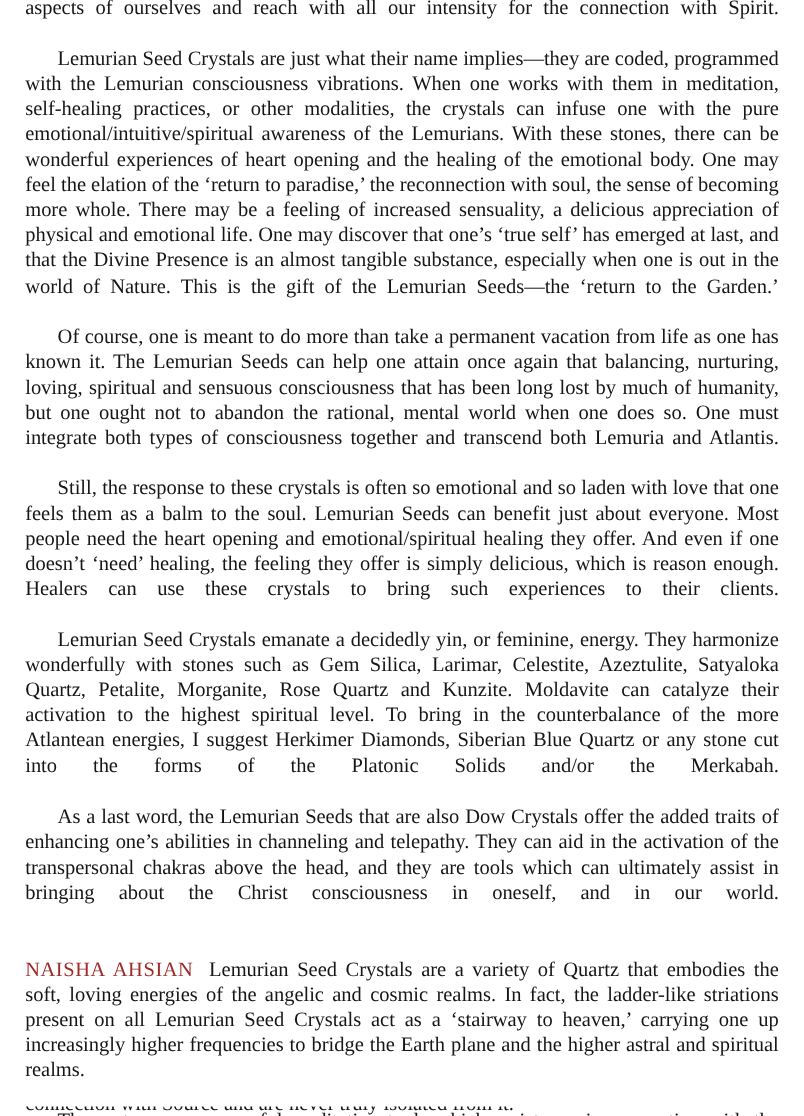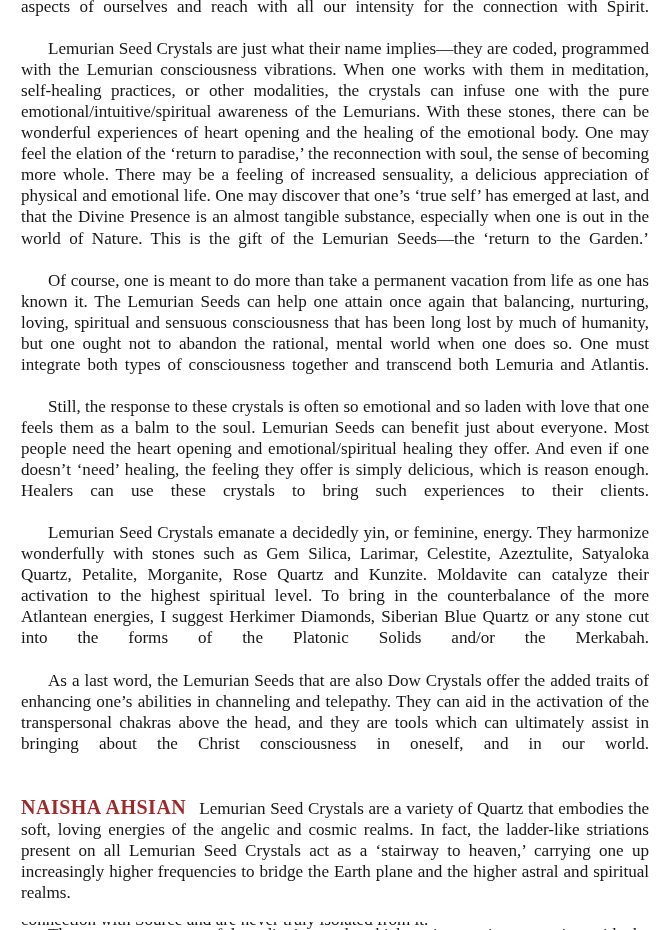--- a/index.html
+++ b/index.html
@@ -59,23 +59,23 @@
     display: inline-block;
     width: 100%;
   }
 
   .section-gap {
     height: 22px;
   }
 
   .author-tag {
     font-variant: normal;
-    font-weight: bold;
+    font-weight: normal;
     color: #9d2a28;
-    font-size: 20px;
+    font-size: 17px;
     letter-spacing: 0.5px;
     white-space: nowrap;
   }
 
   .after-tag-space {
     display: inline-block;
     width: 13px;
   }
 
   .bottom-clip {

